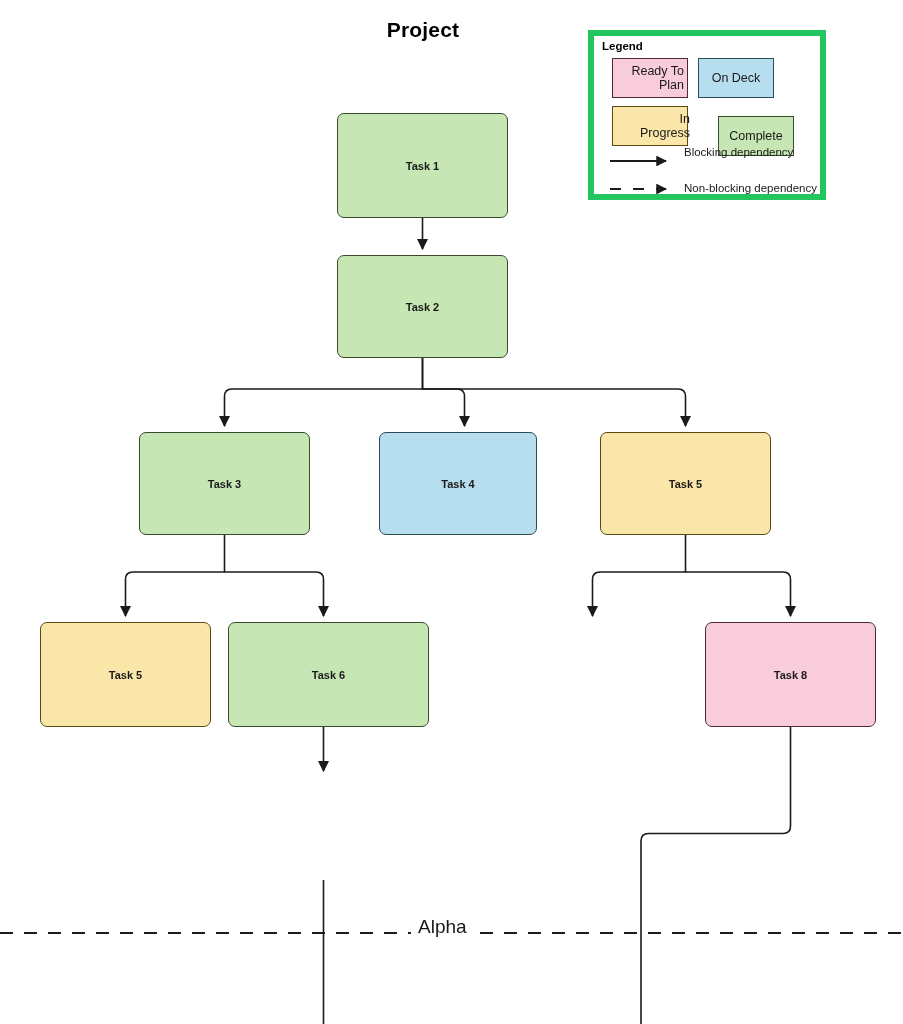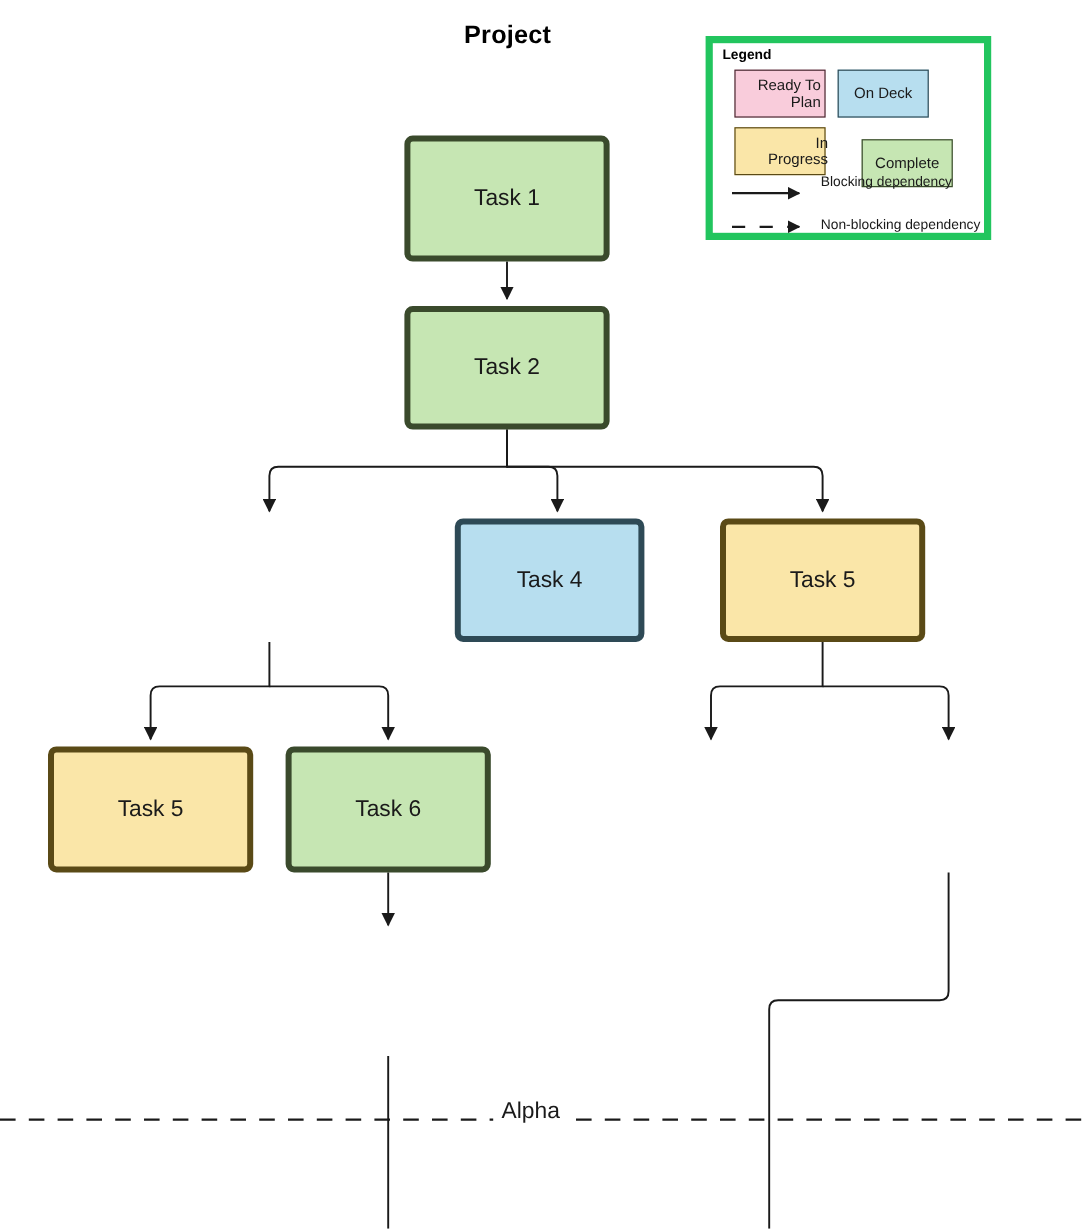--- a/index.html
+++ b/index.html
@@ -34,27 +34,27 @@
     letter-spacing: 0.2px;
   }
   
   .diagram-title.anchored {
     left: 243px;
     width: 360px;
   }
   .node {
     position: absolute;
     box-sizing: border-box;
-    border: 5px solid #14532d;
+    border: 1px solid #14532d;
     border-radius: 7px;
     display: flex;
     align-items: center;
     justify-content: center;
-    font-size: 19px;
-    font-weight: normal;
+    font-size: 11px;
+    font-weight: bold;
     color: #1a1a1a;
   }
   .node.complete  { background: #c6e6b3; border-color: #3a4a2c; }
   .node.ondeck    { background: #b7deef; border-color: #2e4a56; }
   .node.inprogress{ background: #fae6a8; border-color: #5a4a16; }
   .node.readyplan { background: #f9ccdb; border-color: #4a2a33; }
 
   .legend-box {
     position: absolute;
     left: 588px;
@@ -143,24 +143,26 @@
 
   <svg width="903" height="12" style="position:absolute;left:0;top:927px;">
     <line x1="0" y1="6" x2="903" y2="6" stroke="#1a1a1a" stroke-width="2" stroke-dasharray="13 11"></line>
   </svg>
   <div class="alpha-label" style="left:411px;top:916px;">Alpha</div>
 
   <div class="diagram-title anchored">Project</div>
 
   <div class="node complete" style="left:337px;top:113px;width:171px;height:105px;">Task 1</div>
   <div class="node complete" style="left:337px;top:255px;width:171px;height:103px;">Task 2</div>
+  <div class="node complete" style="left:139px;top:432px;width:171px;height:103px;">Task 3</div>
   <div class="node ondeck" style="left:379px;top:432px;width:158px;height:103px;">Task 4</div>
   <div class="node inprogress" style="left:600px;top:432px;width:171px;height:103px;">Task 5</div>
   <div class="node inprogress" style="left:40px;top:622px;width:171px;height:105px;">Task 5</div>
-  <div class="node complete" style="left:238px;top:622px;width:171px;height:105px;">Task 6</div>
+  <div class="node complete" style="left:228px;top:622px;width:201px;height:105px;">Task 6</div>
+  <div class="node readyplan" style="left:705px;top:622px;width:171px;height:105px;">Task 8</div>
 
   <div class="legend-box">
     <div class="legend-title">Legend</div>
 
     <div class="legend-swatch readyplan" style="left:18px;top:22px;width:76px;height:40px;">Ready To Plan</div>
     <div class="legend-swatch ondeck" style="left:104px;top:22px;width:76px;height:40px;">On Deck</div>
     <div class="legend-swatch inprogress" style="left:18px;top:70px;width:76px;height:40px;padding-left:33px;">In Progress</div>
     <div class="legend-swatch complete" style="left:104px;top:80px;width:76px;height:40px;margin-left:20px;">Complete</div>
 
     <svg width="70" height="14" style="position:absolute;left:16px;top:118px;">

